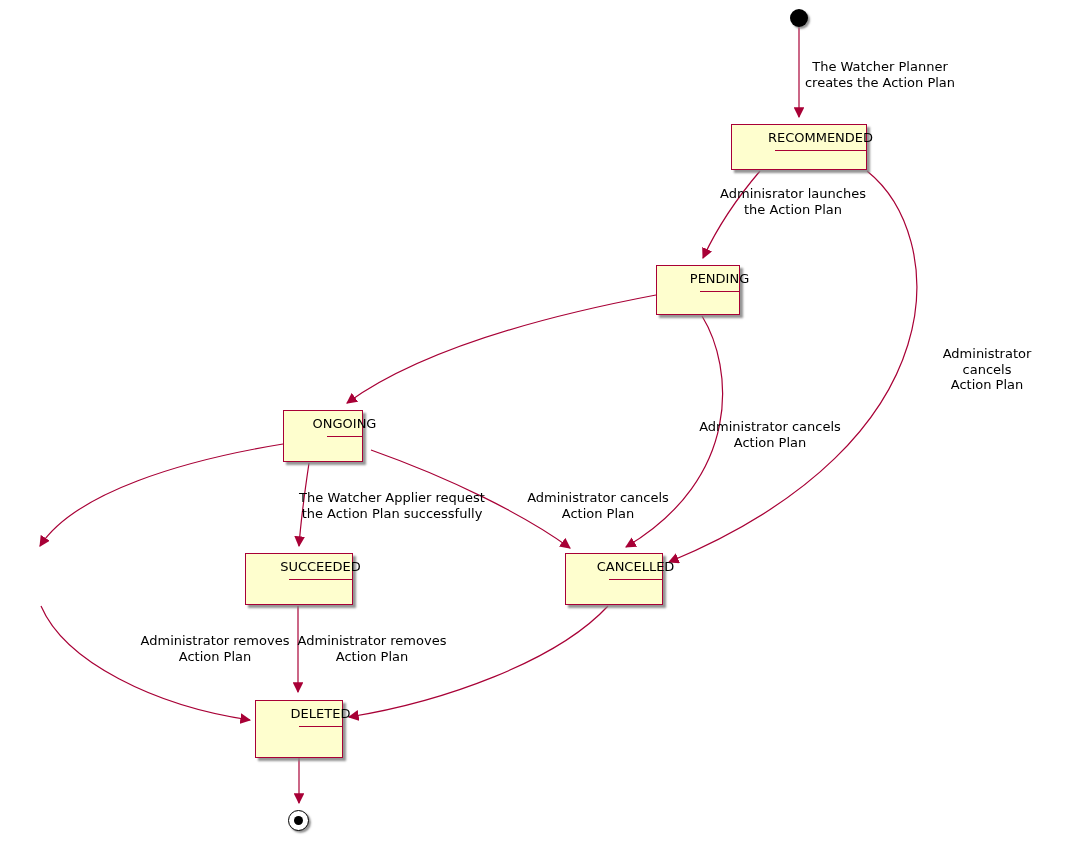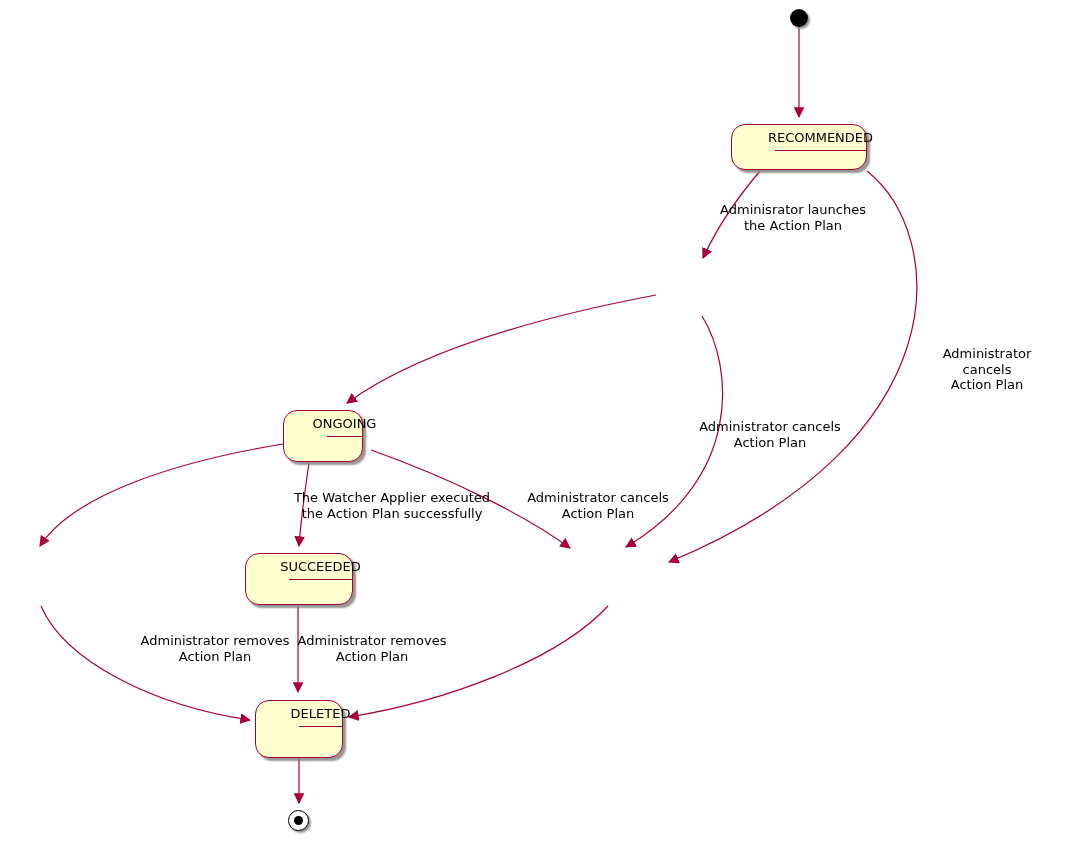--- a/index.html
+++ b/index.html
@@ -19,21 +19,21 @@
   }
   svg.edges {
     position: absolute;
     left: 0;
     top: 0;
   }
   .state {
     position: absolute;
     background: #FEFECE;
     border: 1.5px solid #A80036;
-    border-radius: 14px;
+    border-radius: 0;
     box-shadow: 3px 3px 2px rgba(130,130,130,0.85);
     display: flex;
     flex-direction: column;
     box-sizing: border-box;
     padding-left: 43px;
   }
   .state-title {
     flex: 0 0 25px;
     display: flex;
     align-items: center;
@@ -107,45 +107,55 @@
     </g>
   </svg>
 
   <div class="initial-node" style="left:790px;top:9px"></div>
 
   <div class="state" style="left:731px;top:124px;width:136px;height:46px">
     <div class="state-title">RECOMMENDED</div>
     <div class="state-body"></div>
   </div>
 
+  <div class="state" style="left:656px;top:265px;width:84px;height:50px">
+    <div class="state-title">PENDING</div>
+    <div class="state-body"></div>
+  </div>
 
   <div class="state" style="left:283px;top:410px;width:80px;height:52px">
     <div class="state-title">ONGOING</div>
     <div class="state-body"></div>
   </div>
 
 
   <div class="state" style="left:245px;top:553px;width:108px;height:52px">
     <div class="state-title">SUCCEEDED</div>
     <div class="state-body"></div>
   </div>
 
+  <div class="state" style="left:565px;top:553px;width:98px;height:52px">
+    <div class="state-title">CANCELLED</div>
+    <div class="state-body"></div>
+  </div>
 
   <div class="state" style="left:255px;top:700px;width:88px;height:58px">
     <div class="state-title">DELETED</div>
     <div class="state-body"></div>
   </div>
 
+  <div class="edge-label" style="left:880px;top:59px">The Watcher Planner
+creates the Action Plan</div>
 
-  <div class="edge-label" style="left:793px;top:202px">Adminisrator launches
+  <div class="edge-label" style="left:793px;top:186px">Adminisrator launches
 the Action Plan</div>
 
 
 
-  <div class="edge-label" style="left:392px;top:490px">The Watcher Applier executed
+  <div class="edge-label" style="left:392px;top:490px">The Watcher Applier request
 the Action Plan successfully</div>
 
   <div class="edge-label" style="left:598px;top:490px">Administrator cancels
 Action Plan</div>
 
   <div class="edge-label" style="left:770px;top:419px">Administrator cancels
 Action Plan</div>
 
   <div class="edge-label" style="left:987px;top:346px">Administrator cancels
 Action Plan</div>

